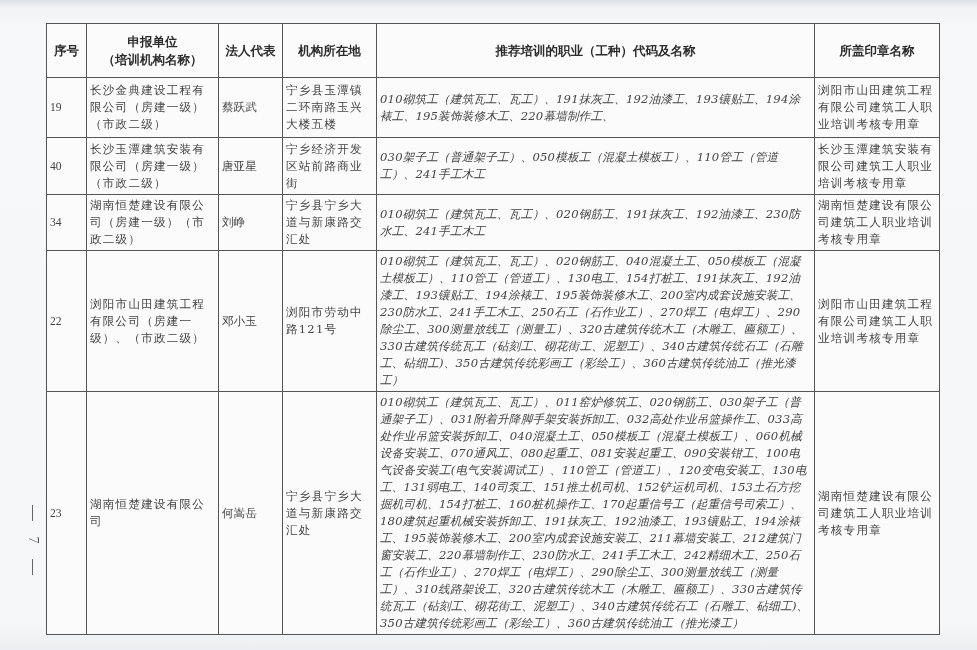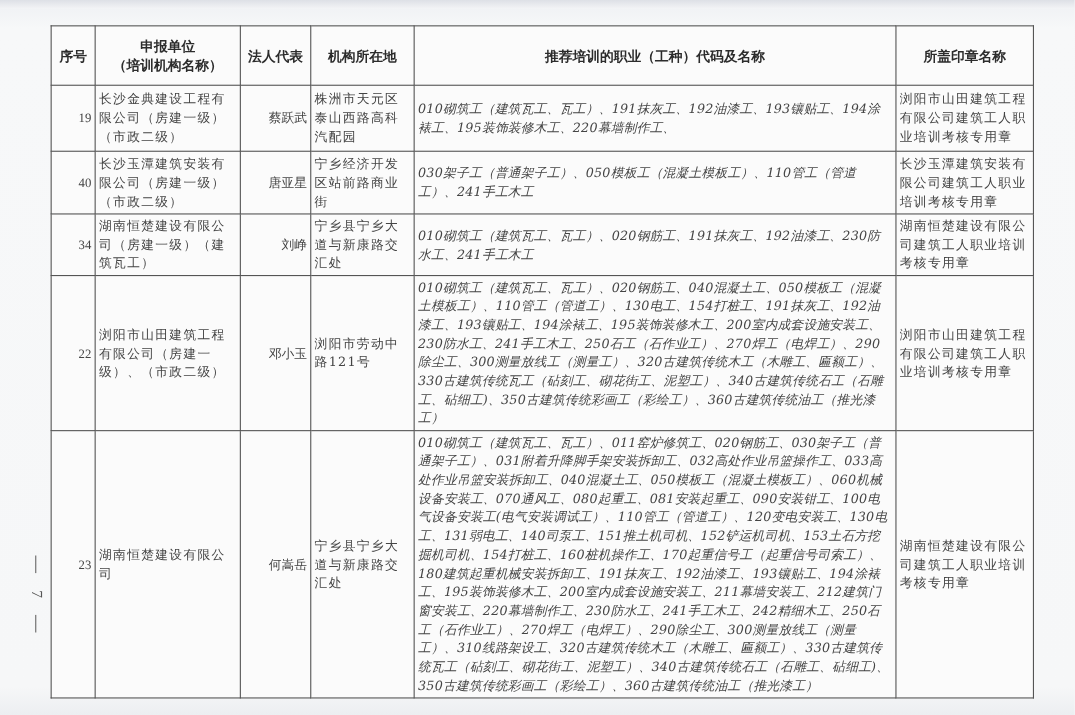--- a/index.html
+++ b/index.html
@@ -42,21 +42,21 @@
     line-height:17px;
     color:#444;
   }
   table.main th {
     font-weight:bold;
     font-size:12.5px;
     text-align:center;
     color:#2c2c2c;
     line-height:18px;
   }
-  td.c-seq, td.c-rep { text-align:right; }
+  td.c-seq, td.c-rep { text-align:left; }
   td.c-seq { font-family:"Liberation Serif",serif; font-size:12px; }
   td.c-unit, td.c-addr, td.c-seal { letter-spacing:1.2px; }
   td.c-occ { letter-spacing:0.2px; padding-left:2px;font-style:italic; }
 </style>
 </head>
 <body>
 
 <div class="page-bg"></div>
 <div class="top-strip"></div>
 
@@ -85,37 +85,37 @@
     <th>法人代表</th>
     <th>机构所在地</th>
     <th>推荐培训的职业（工种）代码及名称</th>
     <th>所盖印章名称</th>
   </tr>
 
   <tr style="height:60px">
     <td class="c-seq">19</td>
     <td class="c-unit">长沙金典建设工程有限公司（房建一级）（市政二级）</td>
     <td class="c-rep">蔡跃武</td>
-    <td class="c-addr">株洲市天元区泰山西路高科汽配园</td>
+    <td class="c-addr">宁乡县玉潭镇二环南路玉兴大楼五楼</td>
     <td class="c-occ">010砌筑工（建筑瓦工、瓦工）、191抹灰工、192油漆工、193镶贴工、194涂裱工、195装饰装修木工、220幕墙制作工、</td>
     <td class="c-seal">浏阳市山田建筑工程有限公司建筑工人职业培训考核专用章</td>
   </tr>
 
   <tr style="height:57px">
     <td class="c-seq">40</td>
     <td class="c-unit">长沙玉潭建筑安装有限公司（房建一级）（市政二级）</td>
     <td class="c-rep">唐亚星</td>
     <td class="c-addr">宁乡经济开发区站前路商业街</td>
     <td class="c-occ">030架子工（普通架子工）、050模板工（混凝土模板工）、110管工（管道工）、241手工木工</td>
     <td class="c-seal">长沙玉潭建筑安装有限公司建筑工人职业培训考核专用章</td>
   </tr>
 
   <tr style="height:55px">
     <td class="c-seq">34</td>
-    <td class="c-unit">湖南恒楚建设有限公司（房建一级）（建筑瓦工）</td>
+    <td class="c-unit">湖南恒楚建设有限公司（房建一级）（市政二级）</td>
     <td class="c-rep">刘峥</td>
     <td class="c-addr">宁乡县宁乡大道与新康路交汇处</td>
     <td class="c-occ">010砌筑工（建筑瓦工、瓦工）、020钢筋工、191抹灰工、192油漆工、230防水工、241手工木工</td>
     <td class="c-seal">湖南恒楚建设有限公司建筑工人职业培训考核专用章</td>
   </tr>
 
   <tr style="height:118px">
     <td class="c-seq">22</td>
     <td class="c-unit">浏阳市山田建筑工程有限公司（房建一级）、（市政二级）</td>
     <td class="c-rep">邓小玉</td>

